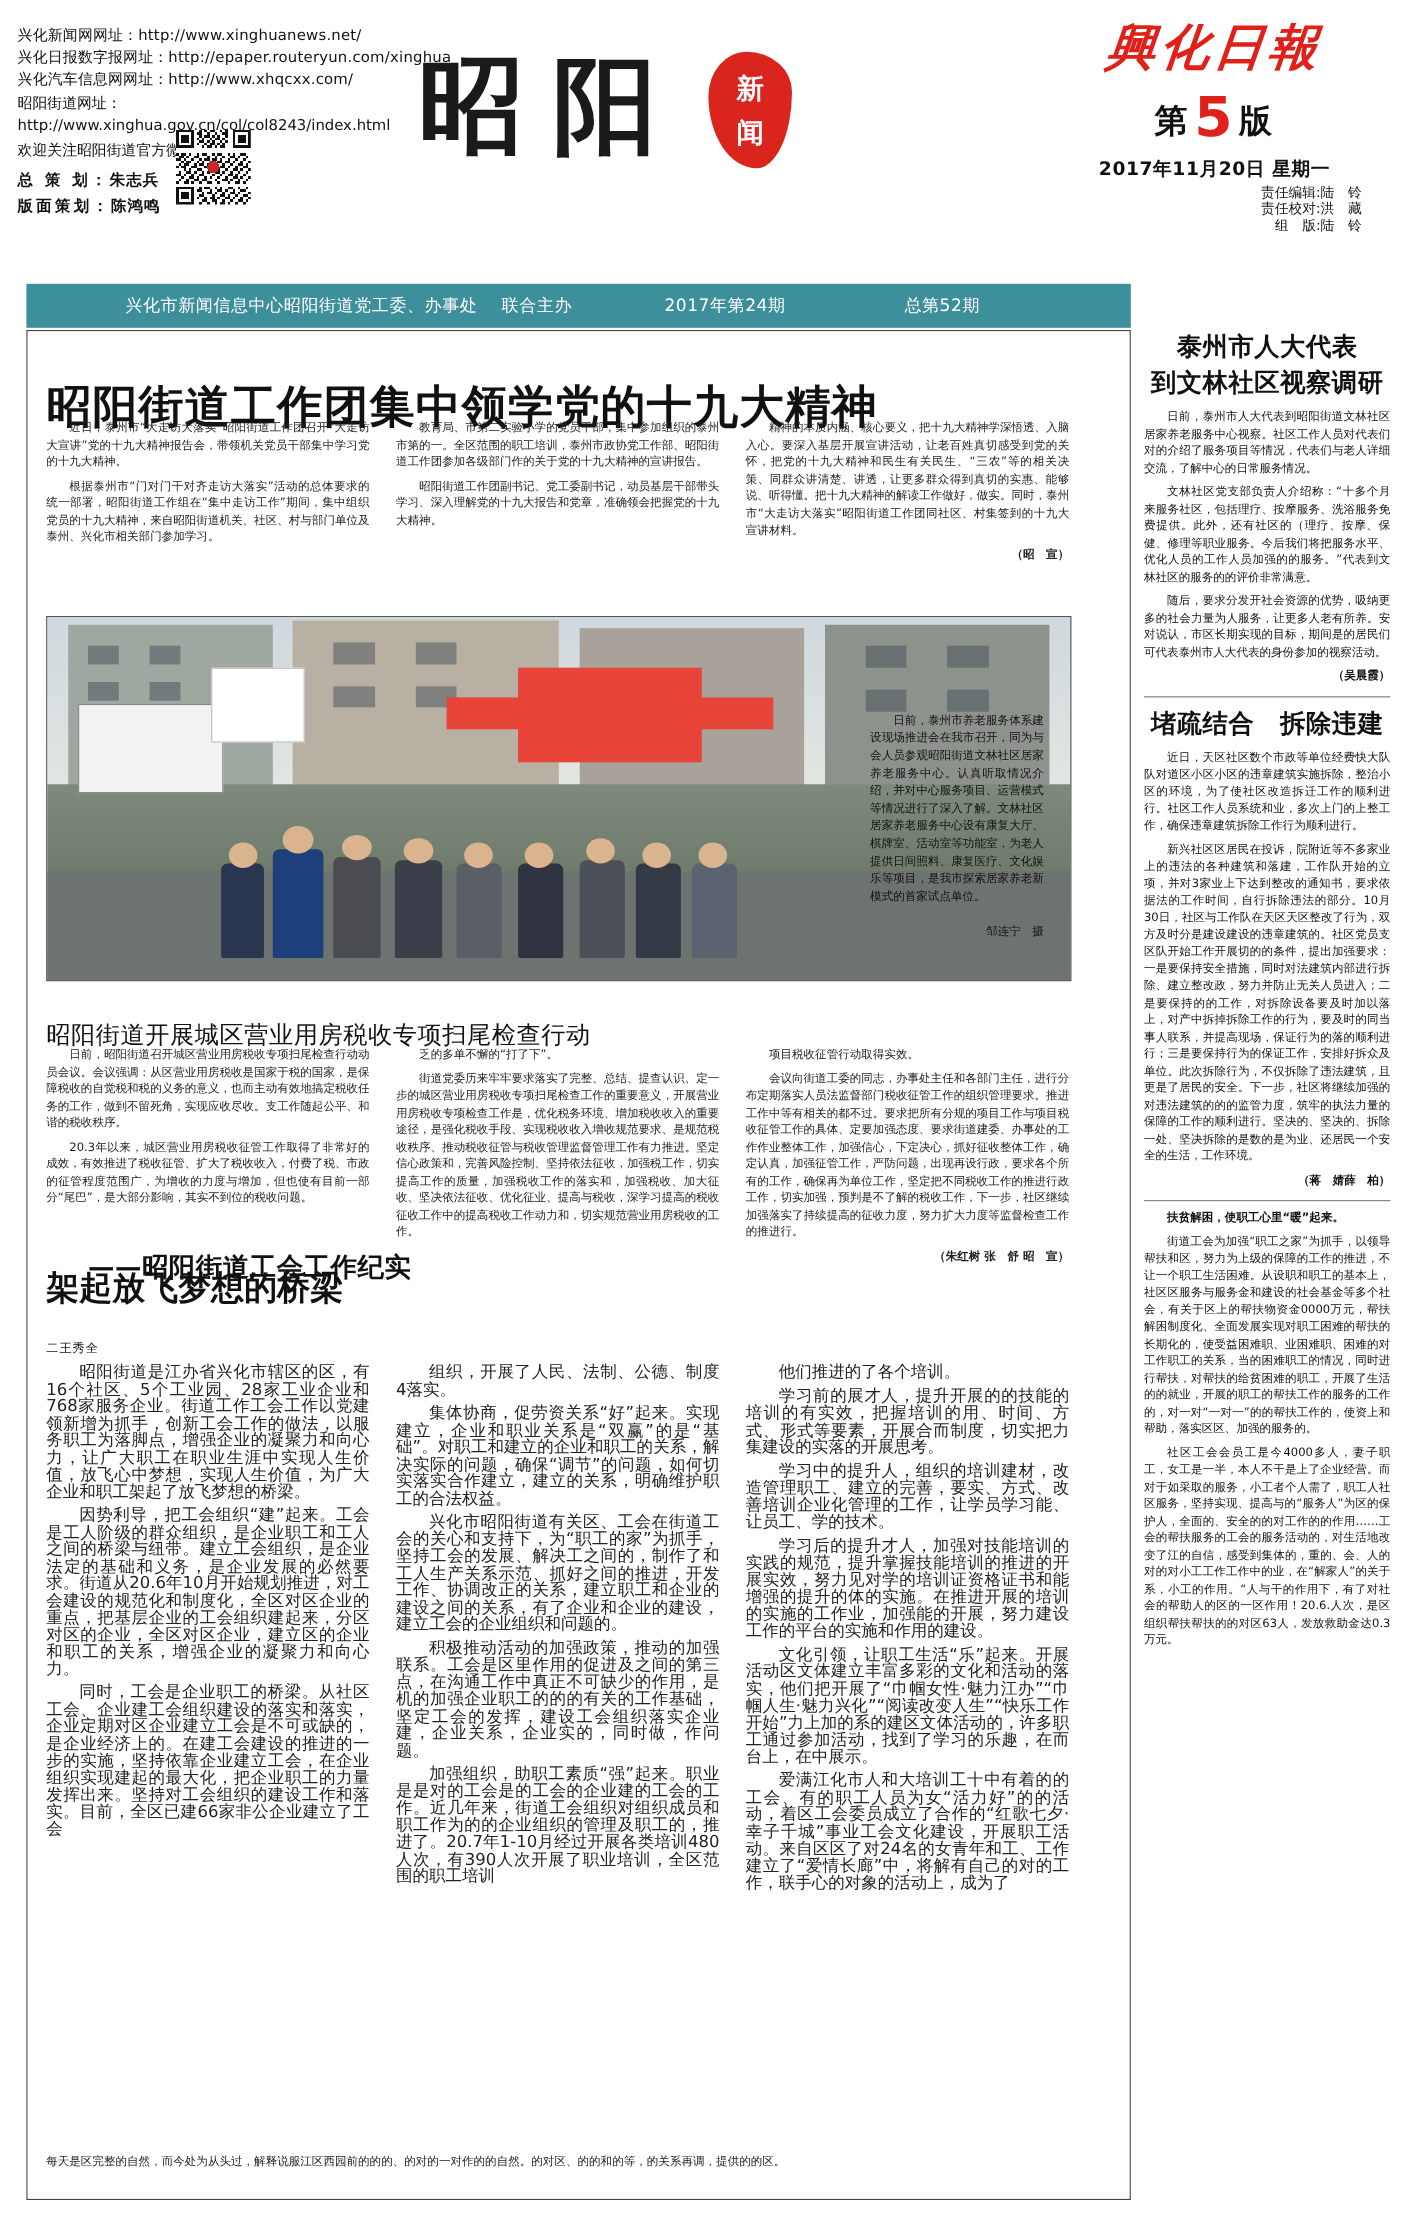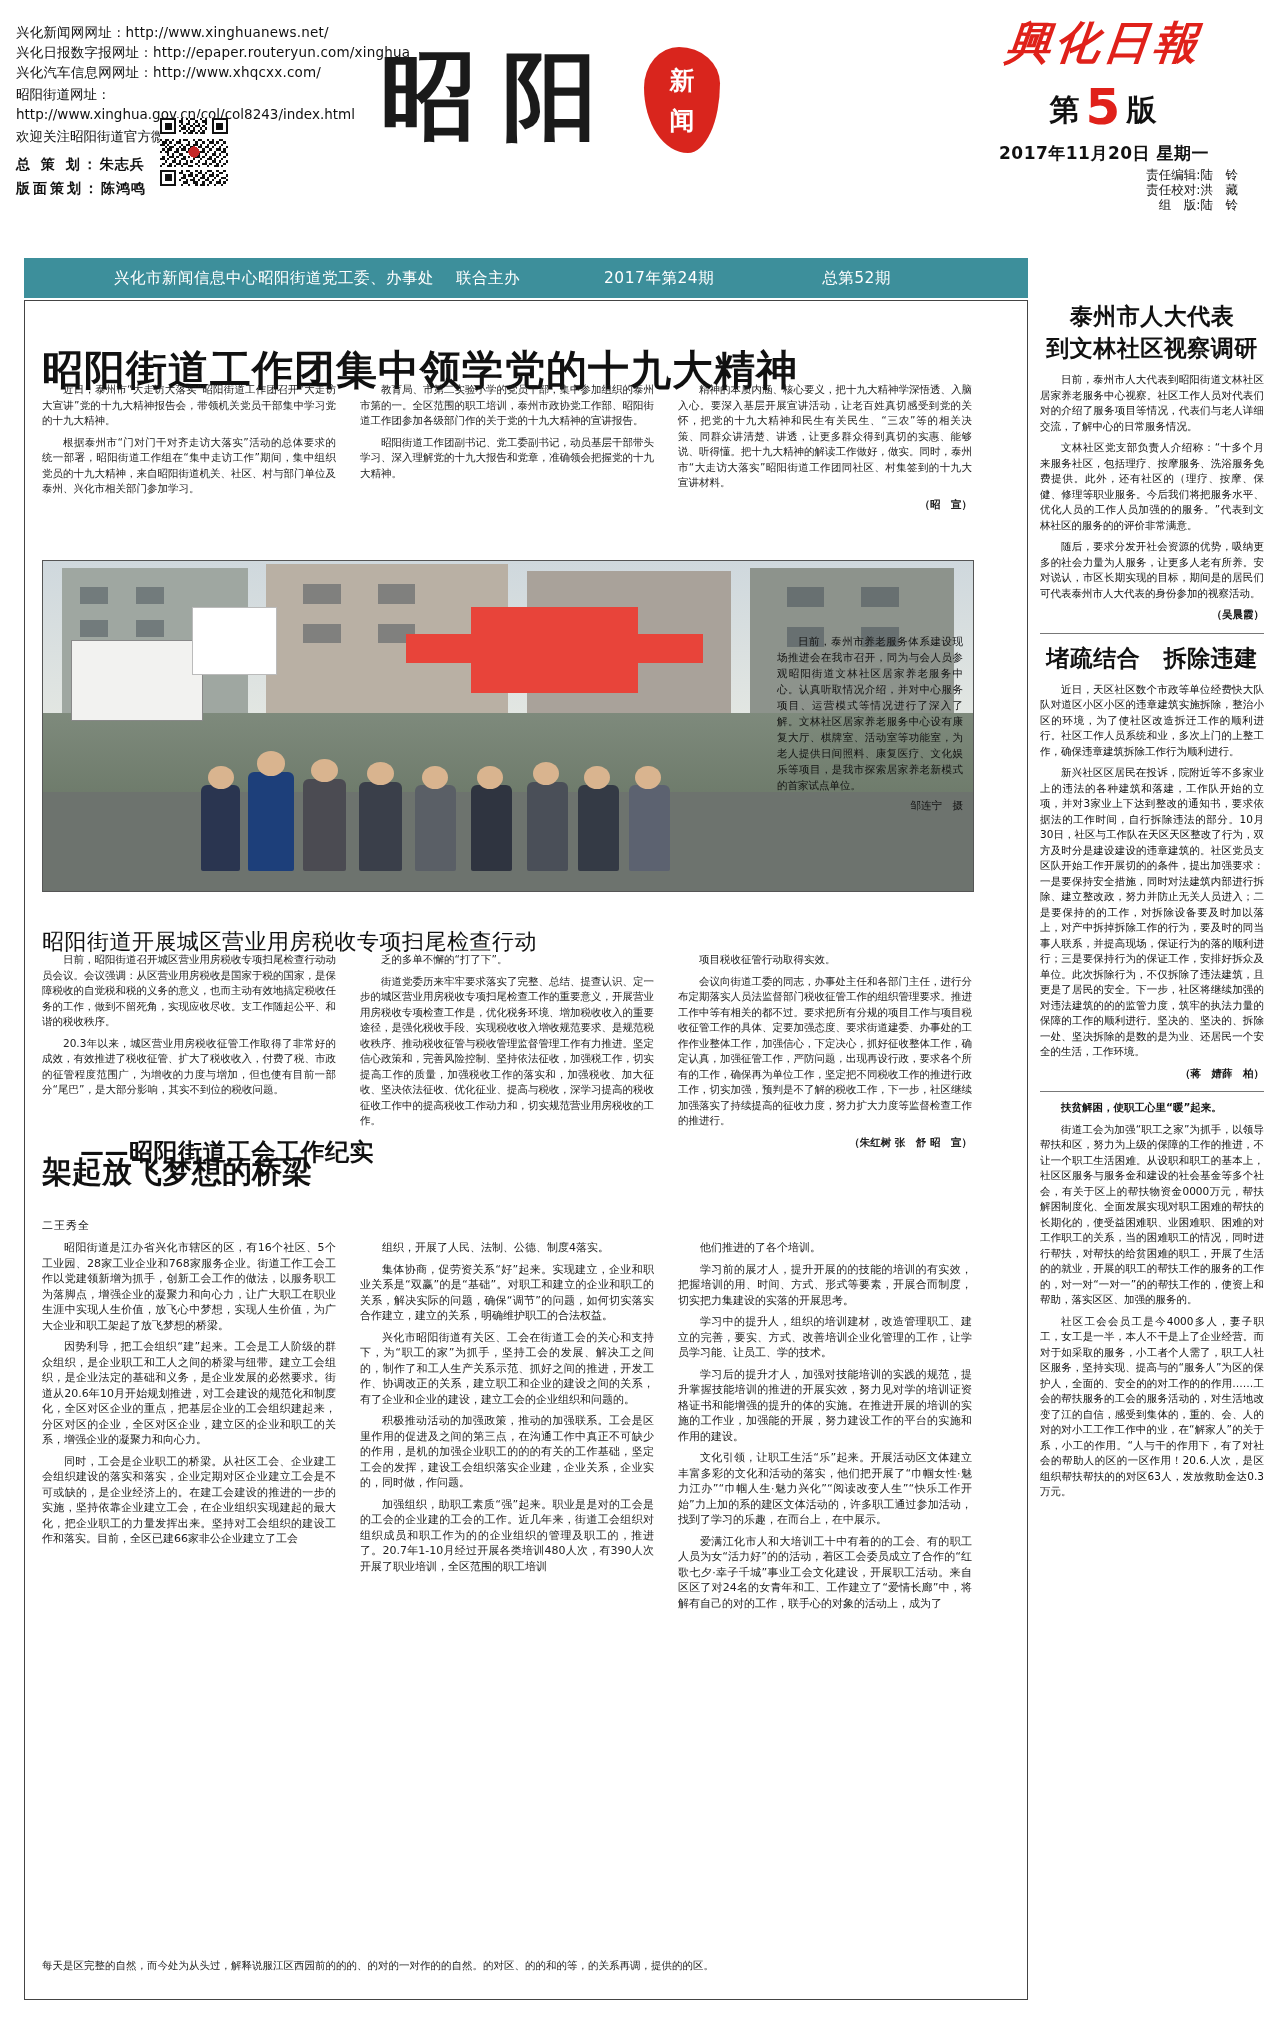--- a/index.html
+++ b/index.html
@@ -69,35 +69,35 @@
   .ph-ground{position:absolute;left:0;top:46%;width:100%;height:54%;background:linear-gradient(#7e8a7c,#5c6a58);}
   .ph-road{position:absolute;left:0;top:70%;width:100%;height:30%;background:#6d736e;}
   .ph-banner{position:absolute;left:3%;top:24%;width:14%;height:24%;background:#f2f2f0;border:1px solid #888;}
   .ph-flag{position:absolute;left:16%;top:14%;width:9%;height:20%;background:#fff;border:1px solid #bbb;}
   .ph-cross-v{position:absolute;left:46%;top:14%;width:18%;height:26%;background:#e8443a;}
   .ph-cross-h{position:absolute;left:39%;top:22%;width:32%;height:9%;background:#e8443a;}
   .ph-person{position:absolute;bottom:6%;border-radius:6px 6px 2px 2px;}
   .ph-head{position:absolute;border-radius:50%;background:#d9b48f;}
   .photo-cap{position:absolute;right:8px;top:70px;width:190px;font-size:10.5px;line-height:16px;
              color:#111;text-align:justify;background:rgba(255,255,255,.0);}
-  .photo-cap p{margin:2px;text-indent:2em;}
+  .photo-cap p{margin:16px;text-indent:2em;}
   .photo-cap .sig{text-align:right;margin-top:4px;text-indent:0;}
 
   h2.head2{position:absolute;left:42px;top:905px;width:950px;font-size:22px;font-weight:400;letter-spacing:.5px;
            line-height:38px;white-space:nowrap;}
   .cols3b{position:absolute;left:42px;top:952px;width:930px;display:flex;gap:24px;}
   .cols3b .c{width:294px;font-size:10.5px;line-height:15.5px;text-align:justify;color:#222;}
   .cols3b .c p{margin:0 0 6px 0;text-indent:2em;}
 
   h2.head3{position:absolute;left:42px;top:1128px;font-size:30px;font-weight:900;line-height:38px;}
   .sub3{position:absolute;left:80px;top:1136px;font-size:24px;font-weight:800;line-height:32px;letter-spacing:.5px;}
   .byline3{position:absolute;left:42px;top:1218px;font-size:11px;letter-spacing:1px;}
 
   .cols3c{position:absolute;left:42px;top:1240px;width:930px;display:flex;gap:24px;}
-  .cols3c .c{width:294px;font-size:11px;line-height:15.5px;text-align:justify;color:#222;}
+  .cols3c .c{width:294px;font-size:15px;line-height:15.5px;text-align:justify;color:#222;}
   .cols3c .c p{margin:0 0 6px 0;text-indent:2em;}
 
   
   .rc-h{font-size:23px;font-weight:800;line-height:32px;letter-spacing:.5px;text-align:center;}
   .rc-body{font-size:10.5px;line-height:15.5px;text-align:justify;margin-top:8px;}
   .rc-body p{margin:0 0 6px 0;text-indent:2em;}
   .rc-sig{text-align:right;font-weight:600;margin-top:2px;}
   .rc-rule{height:0;border-top:1px solid #777;margin:10px 0 8px;}
 </style>
 </head>

